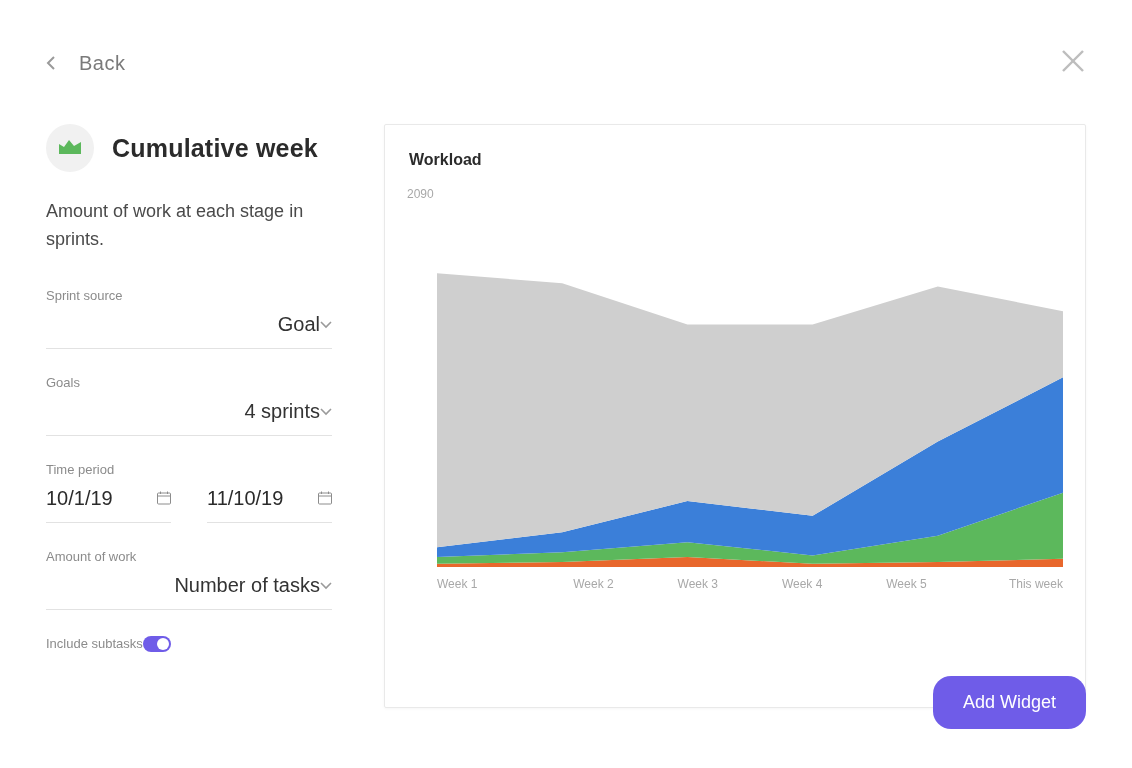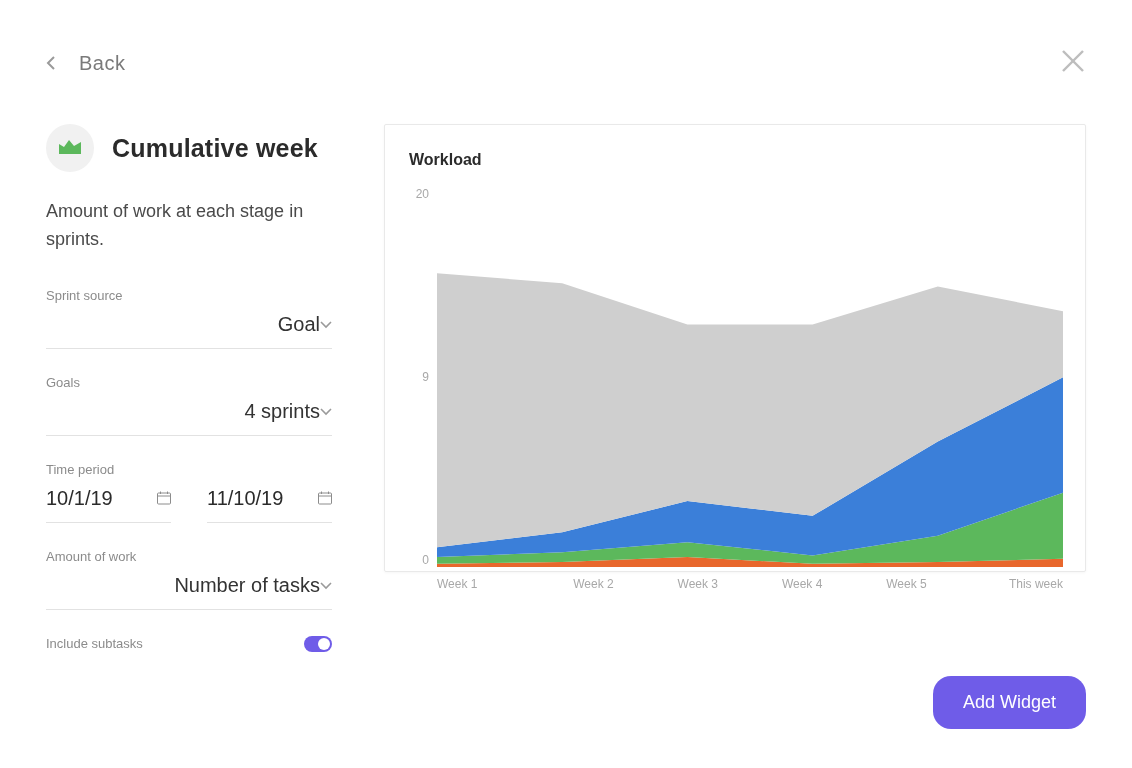--- a/index.html
+++ b/index.html
@@ -37,30 +37,30 @@
   .chev{color:#9a9a9a}
   .chev svg{width:12px;height:8px}
 
   .period-row{display:flex;gap:36px}
   .period-row .date{flex:1;border-bottom:1px solid var(--line);padding-bottom:12px;display:flex;justify-content:space-between;align-items:center;cursor:pointer}
   .period-row .date span{font-size:20px}
   .cal{color:#8c8c8c}
   .cal svg{width:14px;height:14px}
   .period{margin-bottom:26px}
 
-  .toggle-row{display:flex;justify-content:space-between;align-items:center;margin-top:10px}
+  .toggle-row{display:flex;align-items:center;margin-top:10px}
   .toggle-row .label{margin:0}
   .toggle{width:28px;height:16px;border-radius:10px;background:var(--accent);position:relative;cursor:pointer}
   .toggle::after{content:"";position:absolute;right:2px;top:2px;width:12px;height:12px;border-radius:50%;background:#fff}
 
   .right{flex:1;position:relative}
-  .card{border:1px solid #e9e9e9;border-radius:2px;box-shadow:0 1px 3px rgba(0,0,0,0.04);padding:26px 22px 26px 22px;height:448px;position:relative}
+  .card{border:1px solid #e9e9e9;border-radius:2px;box-shadow:0 1px 3px rgba(0,0,0,0.04);padding:26px 22px 26px 22px;height:584px;position:relative}
   .card-title{font-size:16px;font-weight:700;margin:0 0 18px 2px}
   .chart-wrap{position:relative;height:404px}
-  .ylabels{position:absolute;left:0;width:30px;height:380px;display:flex;flex-direction:column;justify-content:space-between;font-size:12px;color:#a8a8a8;text-align:right;padding-right:8px}
+  .ylabels{position:absolute;left:0;width:30px;height:380px;display:flex;justify-content:space-between;font-size:12px;color:#a8a8a8;text-align:right;padding-right:8px}
   .plot{position:absolute;left:30px;right:0;top:0;height:380px}
   .plot svg{width:100%;height:100%;display:block}
   .xlabels{position:absolute;left:30px;right:0;bottom:0;display:flex;justify-content:space-between;font-size:12px;color:#a8a8a8}
   .xlabels span{flex:1;text-align:center}
   .xlabels span:first-child{text-align:left}
   .xlabels span:last-child{text-align:right}
 
   .add-btn{position:absolute;right:0;top:552px;background:var(--accent);color:#fff;border:none;border-radius:18px;font-size:18px;font-weight:500;padding:16px 30px;cursor:pointer}
 </style>
 </head>

